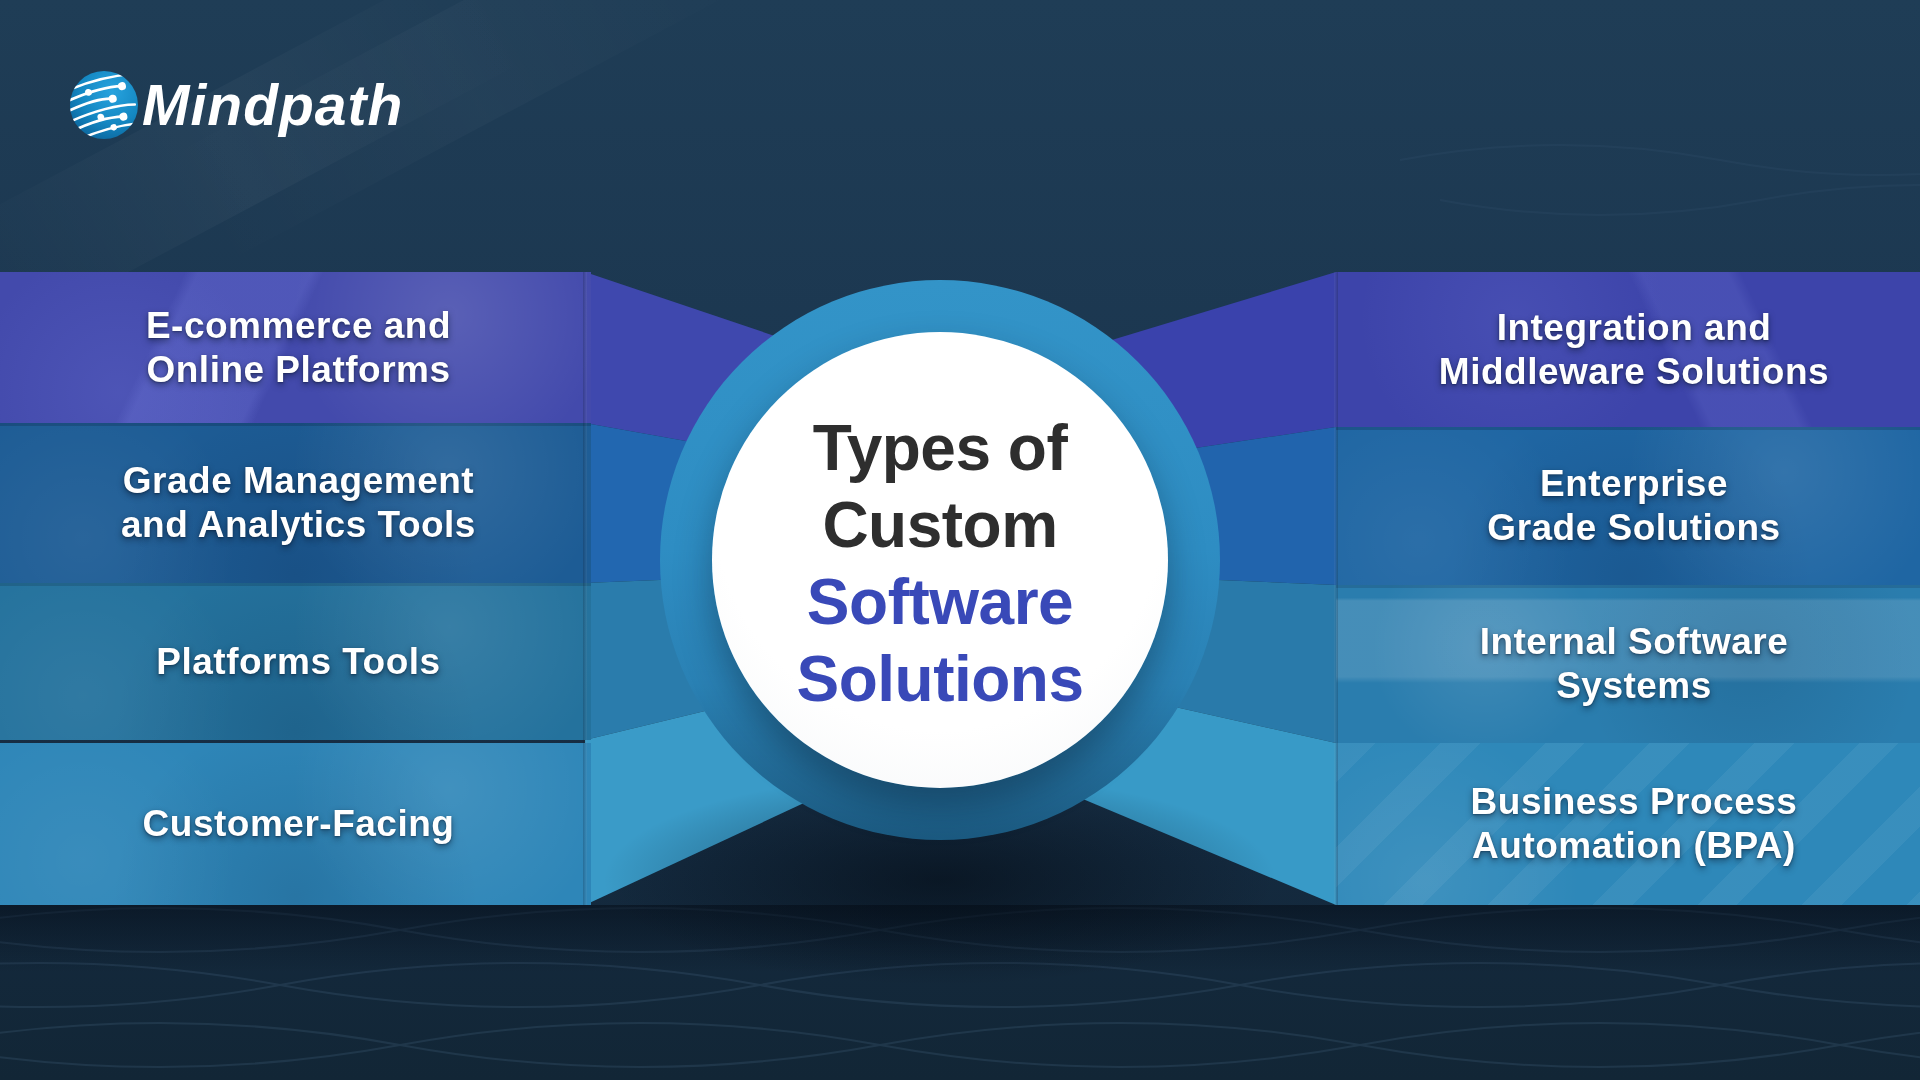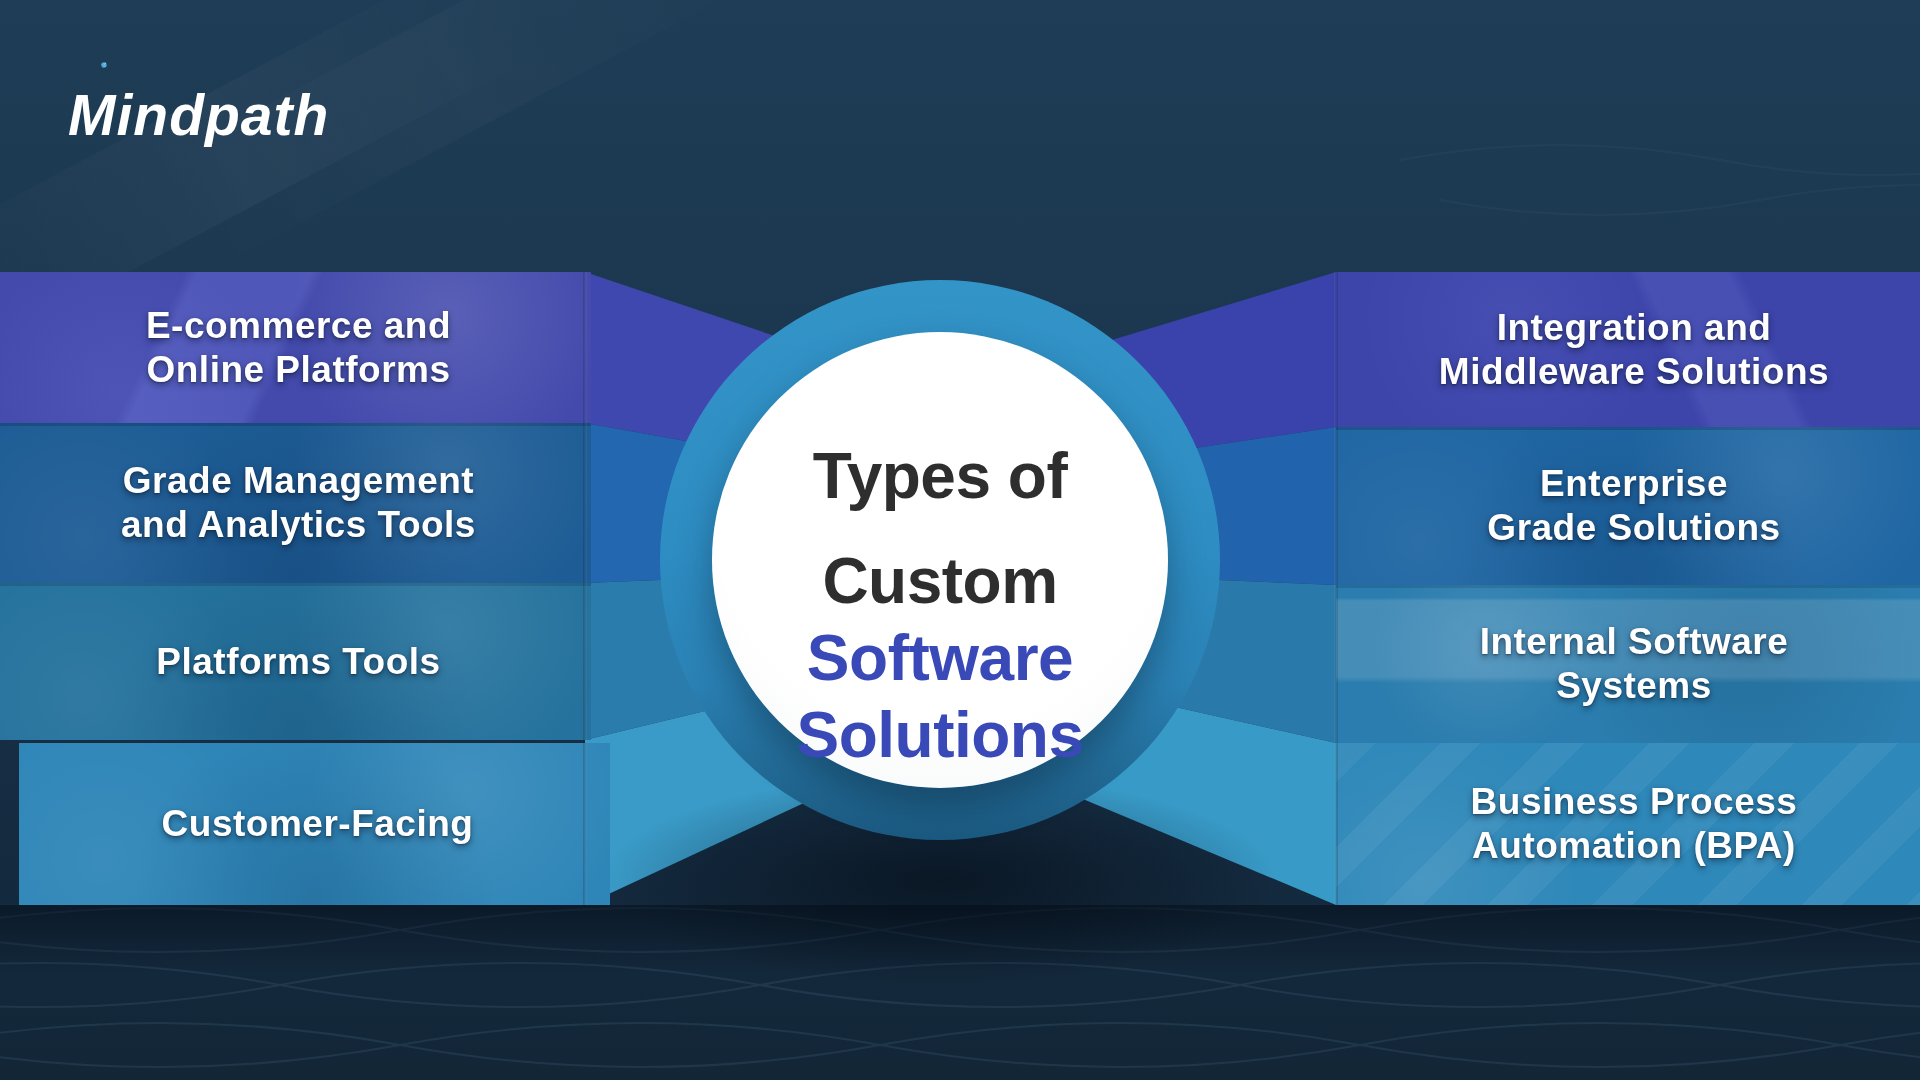--- a/index.html
+++ b/index.html
@@ -9,21 +9,21 @@
     background:linear-gradient(180deg,#1f3d56 0%,#1b364f 40%,#182f46 62%,#142a3f 80%,#122636 100%);
   }
   
   .mesh{position:absolute;inset:0;z-index:1;}
   .streak{position:absolute;z-index:1;width:620px;height:120px;
     background:linear-gradient(90deg,transparent,rgba(255,255,255,.035),transparent);
     transform:rotate(-28deg);}
   .streak.s1{left:-80px;top:90px;}
   .streak.s2{left:150px;top:10px;opacity:.7;}
   
-  .logo{position:absolute;left:68px;top:62px;height:86px;display:flex;gap:14px;z-index:8;flex-direction:column;}
+  .logo{position:absolute;left:68px;top:62px;height:86px;display:flex;align-items:center;gap:2px;z-index:8;}
   .wordmark{color:#ffffff;font-size:57px;font-weight:bold;font-style:italic;letter-spacing:1px;}
   
   .folds{position:absolute;inset:0;z-index:2;}
   
   .band{position:absolute;display:flex;flex-direction:column;align-items:center;justify-content:center;
     overflow:hidden;z-index:4;padding-left:6px;}
   .band::before{content:"";position:absolute;inset:0;pointer-events:none;background:
     radial-gradient(circle at 76% 28%, rgba(255,255,255,.09), transparent 34%),
     radial-gradient(circle at 14% 72%, rgba(255,255,255,.055), transparent 30%),
     radial-gradient(circle at 50% 95%, rgba(0,12,40,.14), transparent 55%);}
@@ -32,21 +32,21 @@
     text-shadow:0 3px 6px rgba(8,20,40,.5), 0 1px 2px rgba(8,20,40,.4);}
   .lblock{left:0;width:585px;}
   .rblock{left:1336px;width:584px;}
   .lb1{top:272px;height:151px;background:#434aac;}
   .lb1::before{background:
     radial-gradient(circle at 76% 28%, rgba(255,255,255,.12), transparent 34%),
     linear-gradient(115deg, transparent 28%, rgba(130,140,235,.20) 30% 47%, transparent 49%),
     radial-gradient(circle at 20% 80%, rgba(150,160,255,.12), transparent 30%);}
   .lb2{top:423px;height:160px;background:#1d5c95;box-shadow:inset 0 3px 0 rgba(10,25,45,.22);}
   .lb3{top:583px;height:157px;background:#24729d;box-shadow:inset 0 3px 0 rgba(10,25,45,.18);}
-  .lb4{top:743px;height:162px;background:#2e86b8;margin-left:19px;}
+  .lb4{top:743px;height:162px;background:#2e86b8;}
   .rb1{top:272px;height:155px;background:#3d44aa;}
   .rb1::before{background:
     radial-gradient(circle at 30% 30%, rgba(160,170,255,.10), transparent 36%),
     linear-gradient(65deg, transparent 55%, rgba(140,150,240,.14) 57% 70%, transparent 72%);}
   .rb2{top:427px;height:158px;background:#1f66a3;box-shadow:inset 0 3px 0 rgba(10,25,45,.22);}
   .rb3{top:585px;height:158px;background:#2a7dae;box-shadow:inset 0 3px 0 rgba(10,25,45,.16);}
   .rb3::before{background:
     linear-gradient(180deg, transparent 8%, rgba(255,255,255,.13) 10% 58%, transparent 62%),
     radial-gradient(circle at 25% 40%, rgba(255,255,255,.10), transparent 25%),
     radial-gradient(circle at 70% 45%, rgba(0,15,40,.12), transparent 40%);}
@@ -64,21 +64,21 @@
   .circle-shadow{position:absolute;left:590px;top:770px;width:700px;height:220px;z-index:5;
     background:radial-gradient(ellipse at center,rgba(2,8,16,.55) 0%,rgba(2,8,16,0) 68%);}
   
   .ring{position:absolute;left:660px;top:280px;width:560px;height:560px;border-radius:50%;z-index:6;
     background:linear-gradient(180deg,#3394c8 0%,#2e8dc3 48%,#2a81b4 72%,#20658f 92%,#1b5a81 100%);}
   .inner{position:absolute;left:712px;top:332px;width:456px;height:456px;border-radius:50%;z-index:7;
     background:radial-gradient(circle at 50% 38%,#ffffff 62%,#f3f5f7 100%);
     box-shadow:0 18px 36px rgba(8,25,45,.38);}
   .title{position:absolute;left:712px;top:410px;width:456px;z-index:8;text-align:center;}
   .t-line{font-size:64px;line-height:77px;font-weight:bold;letter-spacing:-.5px;}
-  .t-dark{color:#2e2e2e;margin-top:28px;}
+  .t-dark{color:#2e2e2e;}
   .t-blue{color:#3949b8;}
 </style>
 </head>
 <body>
 
 <div class="stage">
 
   <svg class="mesh" viewBox="0 0 1920 1080">
     <g fill="none" stroke="#6389ab" stroke-width="2" opacity="0.16">
       <path d="M -80 930 Q 160 886 400 930 T 880 930 T 1360 930 T 1840 930 T 2320 930"></path>

